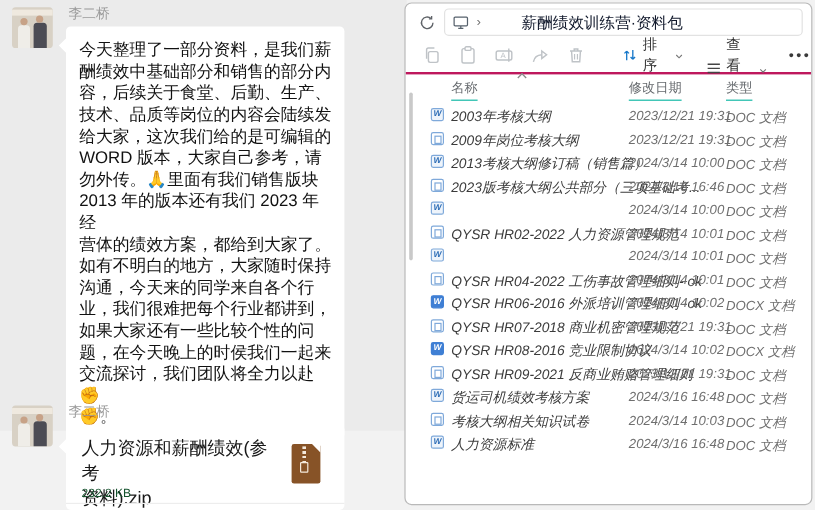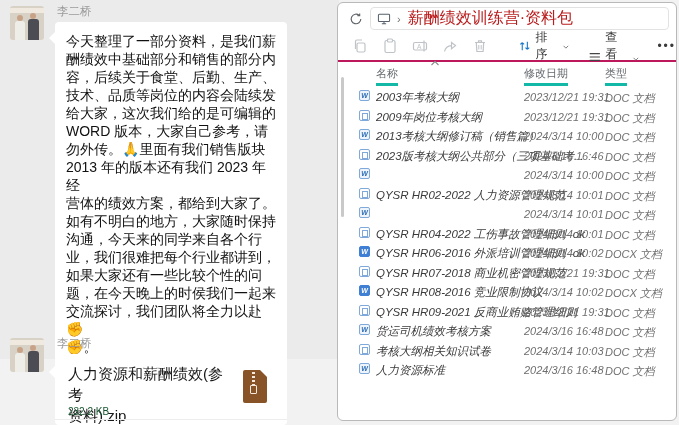--- a/index.html
+++ b/index.html
@@ -40,31 +40,31 @@
     position:absolute;left:337px;top:2px;width:340px;height:419px;box-sizing:border-box;
     background:#ffffff;border:1px solid #b9b9b9;border-radius:6px;overflow:hidden;
   }
   .addr-row{display:flex;align-items:center;height:27px;padding:2px 7px 0 8px;}
   .icon-btn{display:flex;align-items:center;justify-content:center;width:20px;height:20px;flex:0 0 auto;}
   .addr-box{
     flex:1;display:flex;align-items:center;height:21px;margin-left:4px;background:#ffffff;
     border:1px solid #e2e2e2;border-radius:4px;padding:0 6px;
   }
   .addr-chevron{color:#707070;font-size:11px;margin:0 7px 0 6px;}
-  .addr-path{font-size:16px;color:#b91c1c;}
+  .addr-path{font-size:13px;color:#0f172a;margin-left:27px;}
   .toolbar{display:flex;align-items:center;height:28px;padding-left:14px;border-bottom:2px solid #be185d;}
   .tool-ico{width:16px;height:16px;margin-right:14px;flex:0 0 auto;}
   .group{display:flex;align-items:center;margin-left:16px;}
   .group .lbl{font-size:12px;color:#333333;margin:0 3px 0 4px;}
   .group .dn{margin-top:2px;}
   .more-dots{margin-left:18px;color:#3a3a3a;font-size:12px;letter-spacing:2px;}
 
   .col-caret{position:absolute;left:92px;top:57px;}
   .cols{position:absolute;left:0;top:63px;right:0;height:18px;font-size:11px;color:#666a6e;}
-  .cols span{padding-bottom:2px;border-bottom:3px solid #14b8a6;}
+  .cols span{padding-bottom:2px;border-bottom:1px solid #14b8a6;}
   .col-name{position:absolute;left:38px;}
   .col-date{position:absolute;left:186px;}
   .col-type{position:absolute;left:267px;}
   .vscroll{position:absolute;left:3px;top:74px;width:3px;height:140px;border-radius:2px;background:#c9c9c9;}
 
   .files{position:absolute;left:0;top:84px;right:0;}
   .frow{position:relative;height:19.5px;font-style:italic;}
   .ficon{position:absolute;left:21px;top:3px;width:11px;height:11px;border-radius:2px;box-sizing:border-box;
     font-size:7px;font-weight:bold;line-height:10px;text-align:center;}
   .ficon.w{border:1px solid #7fa9da;background:#eef4fb;color:#2e6db6;}

